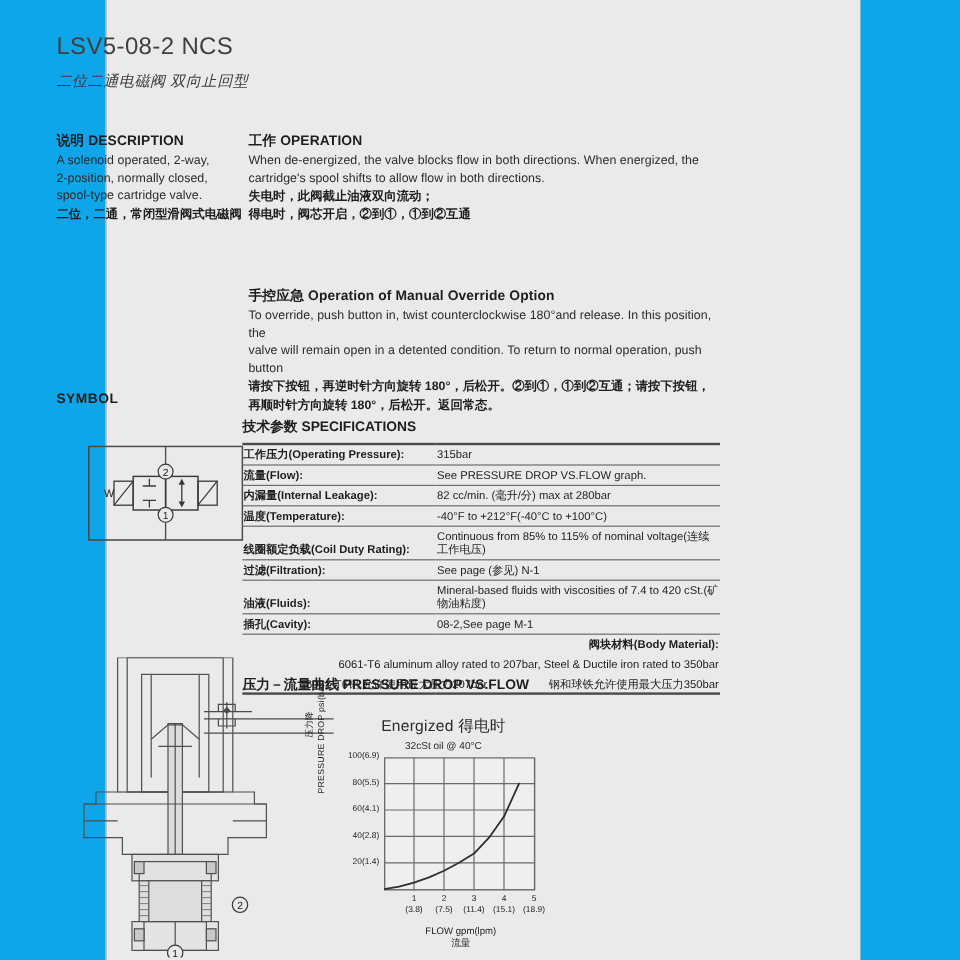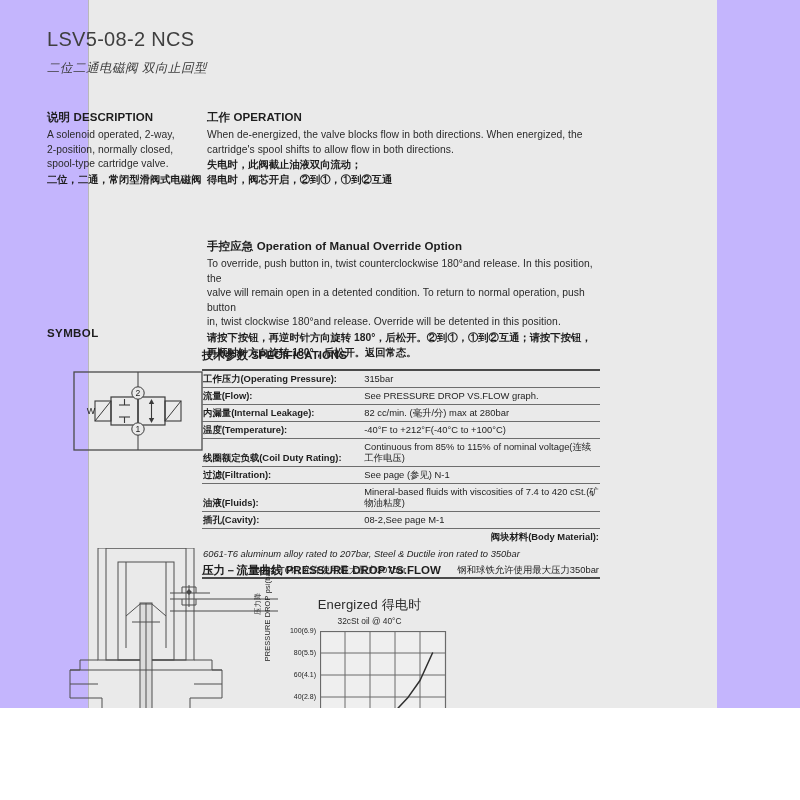--- a/index.html
+++ b/index.html
@@ -3,22 +3,22 @@
 <meta charset="utf-8">
 <style>
   html, body {
     margin: 0;
     padding: 0;
     background: #ffffff;
   }
   #page {
     position: relative;
     width: 800px;
-    height: 708px;
-    background: #c4b5fd;
+    height: 800px;
+    background: #0ea5e9;
     font-family: "Liberation Sans", sans-serif;
     overflow: hidden;
   }
   #sheet {
     position: absolute;
     left: 88px;
     top: 0;
     width: 628px;
     height: 800px;
     background: #eaeaea;
@@ -93,21 +93,21 @@
     color: #1d1d1d;
     padding: 2.2px 1px 2.2px 1px;
     border-top: 1px solid #6d6d6d;
     vertical-align: bottom;
     line-height: 11.5px;
   }
   table.spec tr.thick td { border-top: 2px solid #4a4a4a; }
   table.spec td.k { text-align: left; font-weight: bold; white-space: nowrap; }
   table.spec td.v { text-align: left; }
   table.spec td.full { text-align: right; font-weight: bold; }
-  table.spec td.indent1 { text-align: left; border-top: none; padding-top: 3px; font-style: italic;}
+  table.spec td.indent1 { text-align: right; border-top: none; padding-top: 3px;}
   table.spec td.indent2 { text-align: right; border-top: none; padding-top: 2px;}
   table.spec tr.bottom td { border-bottom: 2px solid #4a4a4a; }
 
   
   #pd-title {
     left: 202px; top: 563px;
     font-size: 11.5px; font-weight: bold; color: #1d1d1d;
   }
   #chart-wrap { left: 262px; top: 596px; width: 215px; }
   #chart-t1 {
@@ -197,21 +197,20 @@
     <div class="body-line">When de-energized, the valve blocks flow in both directions. When energized, the</div>
     <div class="body-line">cartridge's spool shifts to allow flow in both directions.</div>
     <div class="cn-line">失电时，此阀截止油液双向流动；</div>
     <div class="cn-line">得电时，阀芯开启，②到①，①到②互通</div>
   </div>
 
   <div id="override-block" class="abs">
     <div class="sec-head">手控应急 Operation of Manual Override Option</div>
     <div class="body-line">To override, push button in, twist counterclockwise 180°and release. In this position, the</div>
     <div class="body-line">valve will remain open in a detented condition. To return to normal operation, push button</div>
-    <div class="body-line">in, twist clockwise 180°and release. Override will be detented in this position.</div>
     <div class="cn-line">请按下按钮，再逆时针方向旋转 180°，后松开。②到①，①到②互通；请按下按钮，</div>
     <div class="cn-line">再顺时针方向旋转 180°，后松开。返回常态。</div>
   </div>
 
   <div id="symbol-label" class="abs">SYMBOL</div>
   <div id="symbol-art" class="abs">
     <svg width="130" height="80" viewBox="0 0 130 80">
       <rect x="1" y="1" width="128" height="78" fill="none" stroke="#4a4a4a" stroke-width="1.3"></rect>
 
       <line x1="65" y1="1" x2="65" y2="26" stroke="#4a4a4a" stroke-width="1.1"></line>

